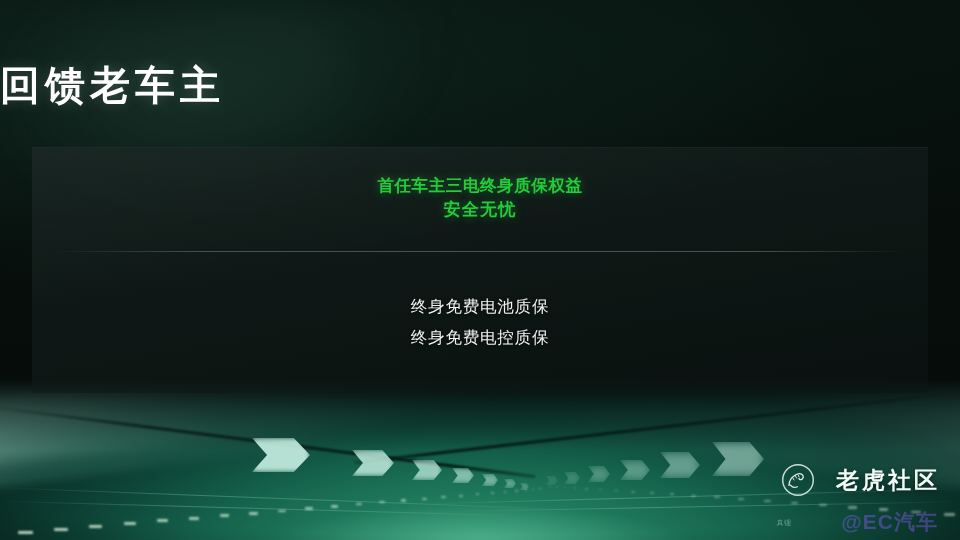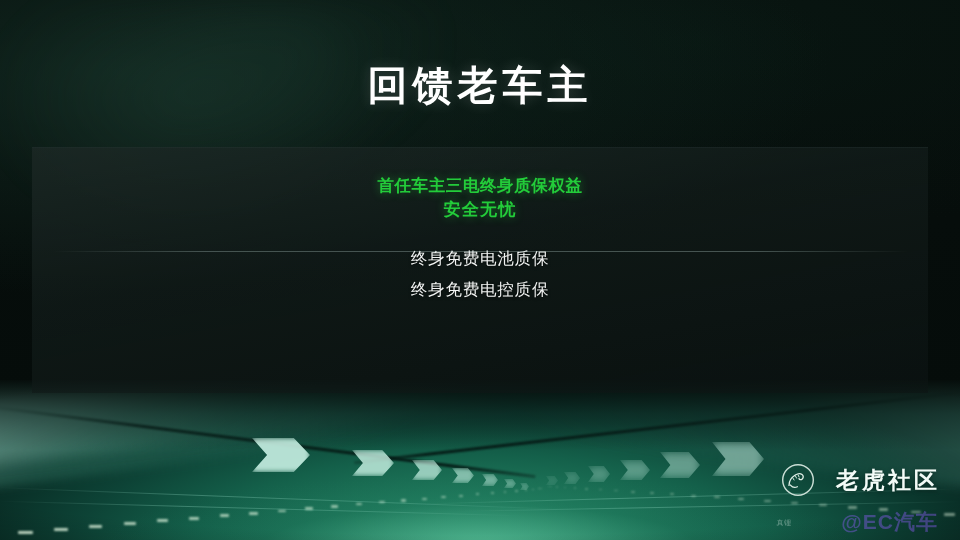--- a/index.html
+++ b/index.html
@@ -111,21 +111,21 @@
     filter:blur(.6px);
   }
   .vignette {
     position:absolute; inset:0; pointer-events:none;
     background:radial-gradient(120% 100% at 50% 45%, rgba(0,0,0,0) 52%, rgba(0,0,0,.45) 100%);
   }
 
   
   .title {
     position:absolute; left:0; top:58px; width:960px;
-    text-align:center;
+    text-align:left;
     font-size:40px;
     font-weight:700;
     letter-spacing:5px;
     color:#ffffff;
     text-shadow:0 0 14px rgba(255,255,255,.18);
   }
 
   
   .cards {
     position:absolute; left:32px; top:147px;
@@ -158,21 +158,21 @@
     letter-spacing:1.2px;
     text-shadow:0 0 10px rgba(35,204,58,.45);
     white-space:nowrap;
   }
   .head-line.small { font-size:16.5px; letter-spacing:.6px; }
   .divider {
     position:absolute; left:20px; top:103px; right:20px; height:1px;
     background:linear-gradient(90deg, rgba(190,215,210,0) 0%, rgba(190,215,210,.30) 18%, rgba(190,215,210,.32) 82%, rgba(190,215,210,0) 100%);
   }
   .card-body {
-    margin-top:20px;
+    margin-top:68px;
     text-align:center;
     line-height:1.92;
   }
   .body-line {
     color:#f2f4f3;
     font-size:16.5px;
     letter-spacing:.8px;
     white-space:nowrap;
     text-shadow:0 1px 3px rgba(0,0,0,.6);
   }

